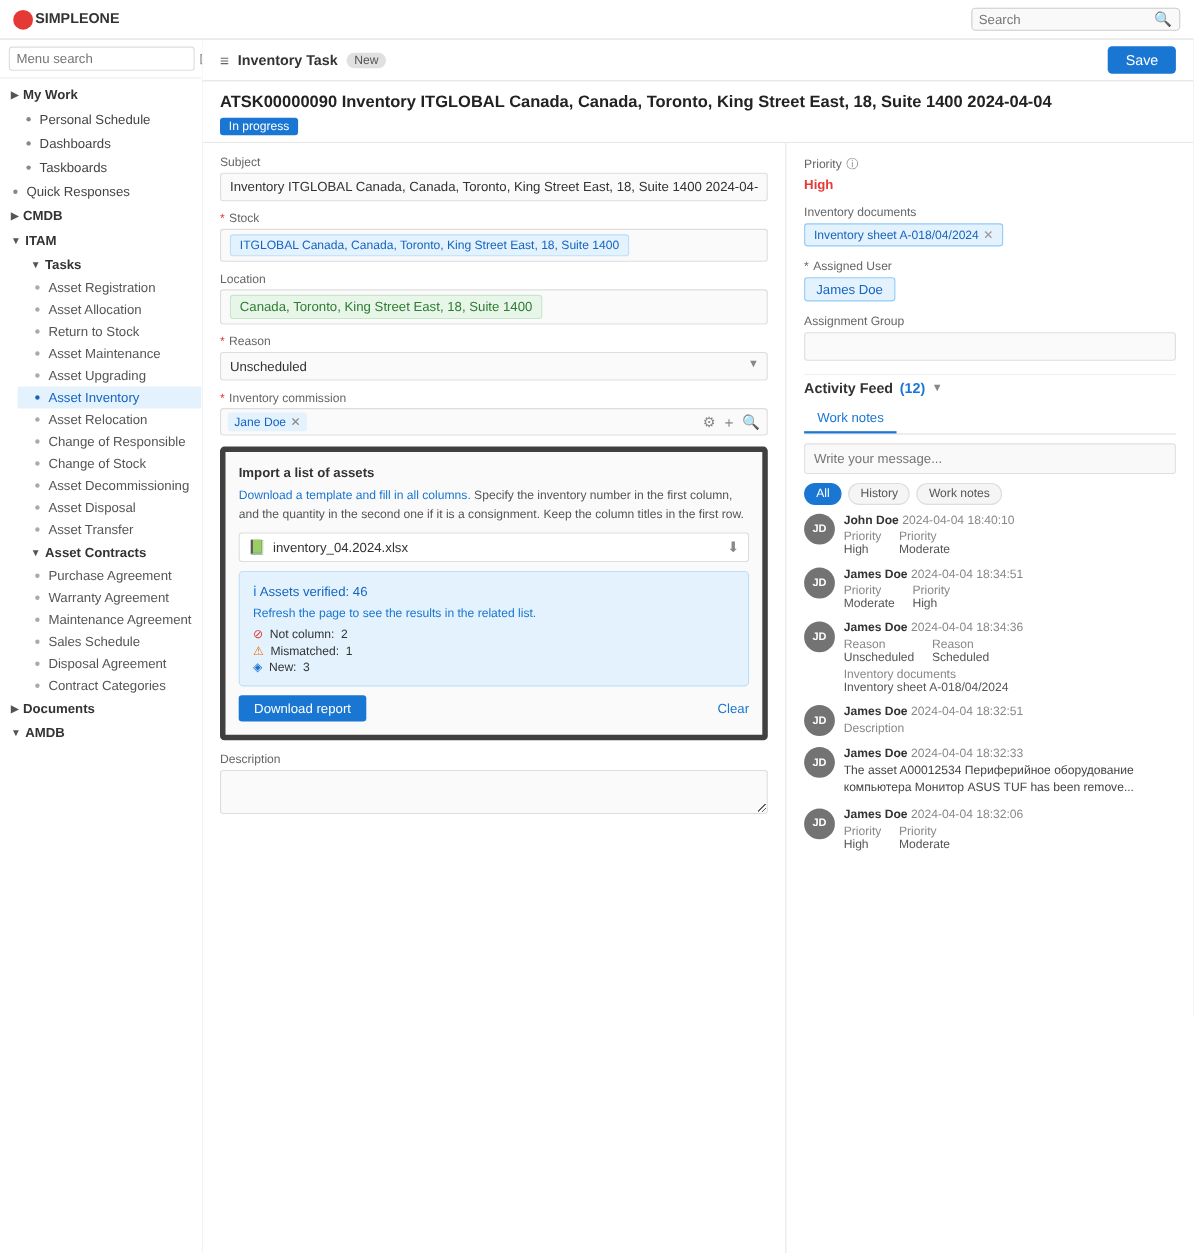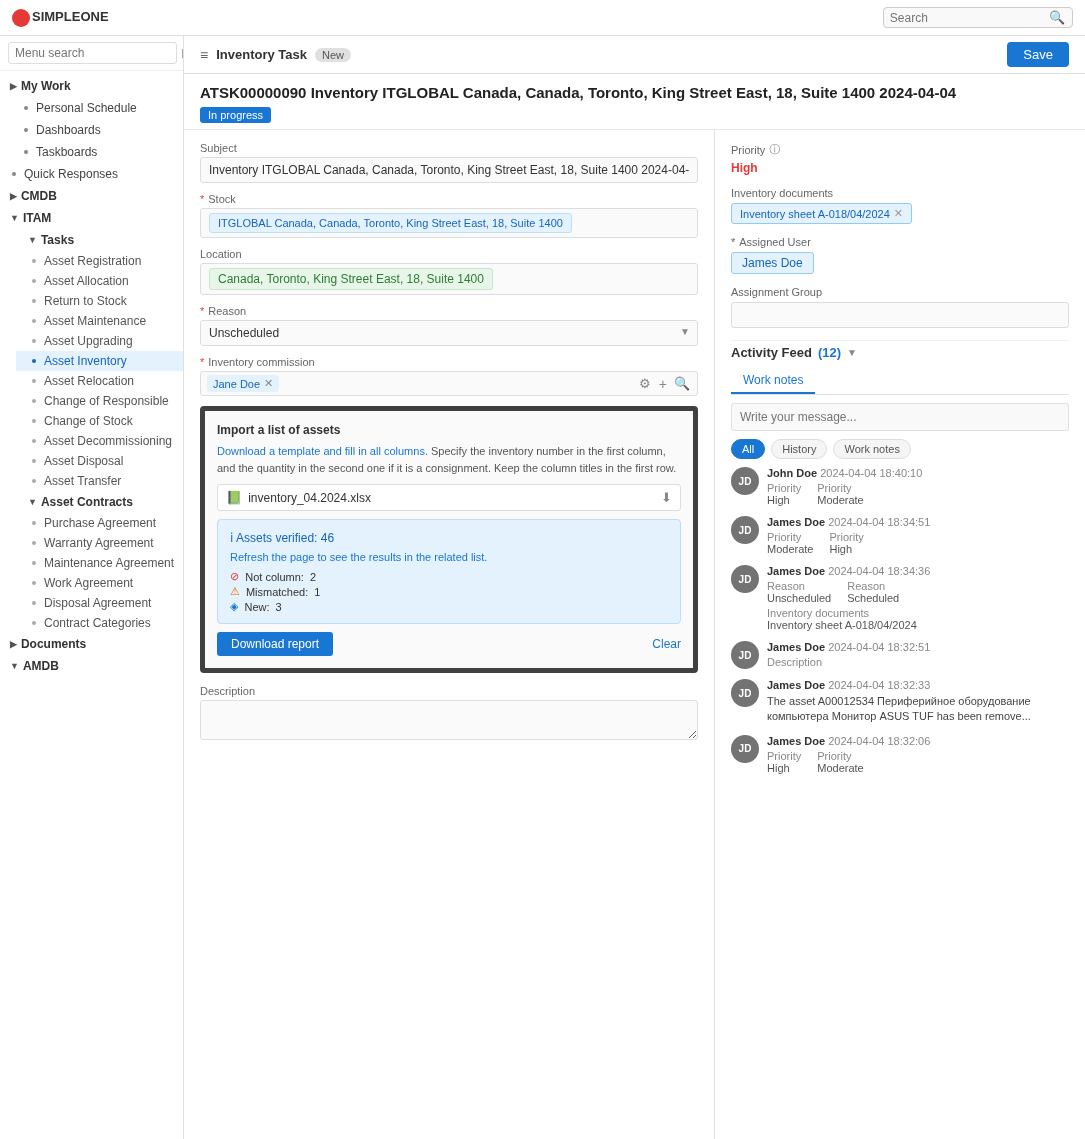--- a/index.html
+++ b/index.html
@@ -255,21 +255,21 @@
           <div class="sidebar-sub-item">
             <span class="dot"></span>
             <span>Warranty Agreement</span>
           </div>
           <div class="sidebar-sub-item">
             <span class="dot"></span>
             <span>Maintenance Agreement</span>
           </div>
           <div class="sidebar-sub-item">
             <span class="dot"></span>
-            <span>Work Agreement</span>
+            <span>Sales Schedule</span>
           </div>
           <div class="sidebar-sub-item">
             <span class="dot"></span>
             <span>Disposal Agreement</span>
           </div>
           <div class="sidebar-sub-item">
             <span class="dot"></span>
             <span>Contract Categories</span>
           </div>
         </div>

